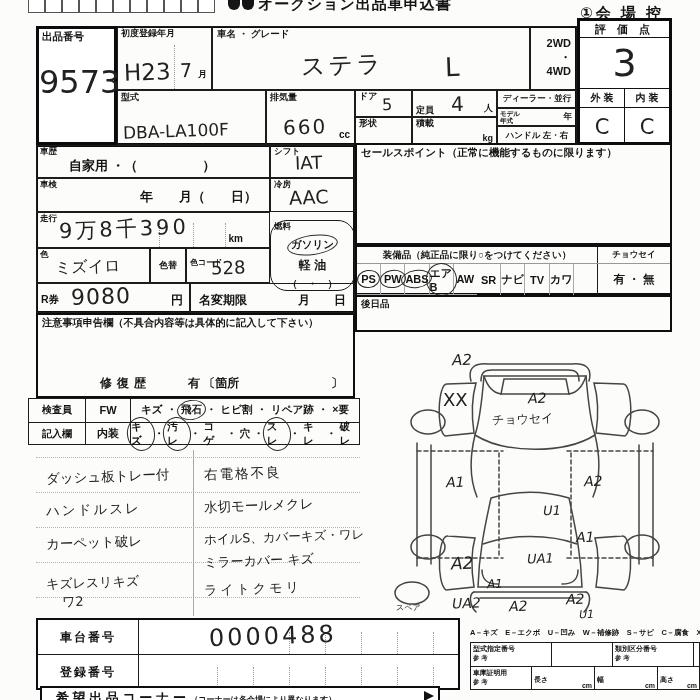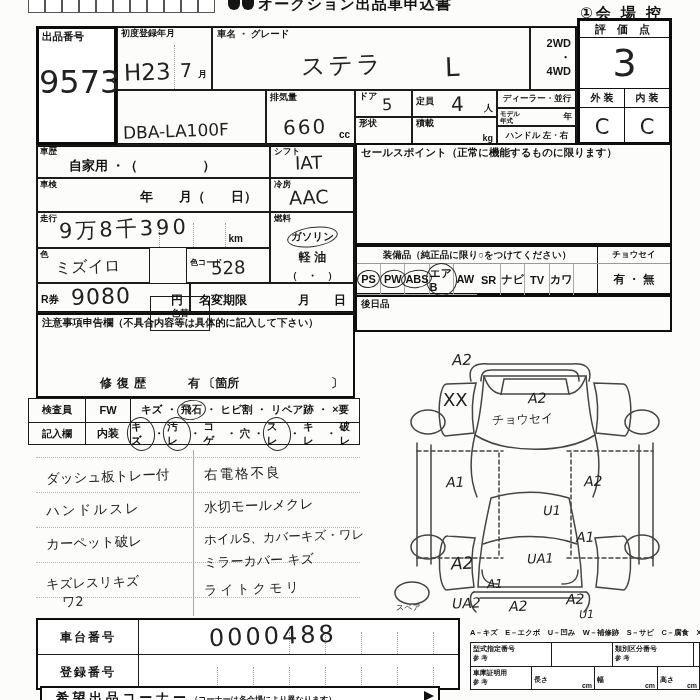--- a/index.html
+++ b/index.html
@@ -71,35 +71,36 @@
 
   <div class="c bd" style="left:530px;top:26px;width:47px;height:64px;">
     <div style="text-align:right;padding:10px 5px 0 0;font-size:11px;font-weight:700;line-height:1.25;">
       <div>2WD</div>
       <div>・</div>
       <div>4WD</div>
     </div>
   </div>
 
   <div class="c bd" style="left:117px;top:90px;width:149px;height:55px;">
+    <div class="lbl" style="padding:2px 3px;">型式</div>
     <span class="c hw rot" style="left:5px;bottom:3px;font-size:17px;">DBA-LA100F</span>
   </div>
 
   <div class="c bd" style="left:266px;top:90px;width:89px;height:55px;">
     <div class="lbl" style="padding:2px 3px;">排気量</div>
     <span class="c hw rot" style="left:16px;bottom:5px;font-size:20px;letter-spacing:2px;">660</span>
     <span class="c pr" style="right:4px;bottom:4px;font-size:10px;">cc</span>
   </div>
 
   <div class="c bd" style="left:355px;top:90px;width:57px;height:27px;">
     <div class="lbl" style="padding:1px 3px;">ドア</div>
     <span class="c hw rot" style="left:26px;top:4px;font-size:16px;">5</span>
   </div>
   <div class="c bd" style="left:412px;top:90px;width:85px;height:27px;">
-    <div class="lbl" style="padding:6px 3px;">定員</div>
+    <div class="lbl" style="padding:15px 3px;">定員</div>
     <span class="c hw rot" style="left:38px;top:1px;font-size:20px;">4</span>
     <span class="c pr" style="right:3px;bottom:1px;font-size:9px;">人</span>
   </div>
   <div class="c bd" style="left:355px;top:117px;width:57px;height:28px;">
     <div class="lbl" style="padding:1px 3px;">形状</div>
   </div>
   <div class="c bd" style="left:412px;top:117px;width:85px;height:28px;">
     <div class="lbl" style="padding:1px 3px;">積載</div>
     <span class="c pr" style="right:3px;bottom:1px;font-size:9px;">kg</span>
   </div>
@@ -142,21 +143,21 @@
     <div class="c dotv" style="left:122px;top:10px;bottom:0;"></div>
     <div class="c dotv" style="left:156px;top:10px;bottom:0;"></div>
     <div class="c dotv" style="left:188px;top:10px;bottom:0;"></div>
     <span class="c hw rot" style="left:22px;top:2px;font-size:21px;letter-spacing:3px;">9万8千390</span>
     <span class="c pr" style="right:26px;bottom:3px;font-size:10px;">km</span>
   </div>
   <div class="c bd" style="left:36px;top:248px;width:114px;height:35px;">
     <div class="lbl" style="padding:1px 3px;font-size:8.5px;">色</div>
     <span class="c hw rot" style="left:18px;top:8px;font-size:16px;">ミズイロ</span>
   </div>
-  <div class="c bd" style="left:150px;top:248px;width:60px;height:35px;margin-top:48px;">
+  <div class="c bd" style="left:150px;top:248px;width:36px;height:35px;">
     <div class="cen lbl" style="height:100%;font-size:9px;">色替</div>
   </div>
   <div class="c bd" style="left:186px;top:248px;width:84px;height:35px;">
     <div class="lbl" style="padding:10px 3px;font-size:8px;">色コード</div>
     <span class="c hw rot" style="left:24px;top:8px;font-size:18px;">528</span>
   </div>
   <div class="c bd" style="left:36px;top:283px;width:154px;height:30px;">
     <span class="c pr" style="left:4px;top:9px;font-size:10.5px;">R券</span>
     <span class="c hw rot" style="left:34px;top:0px;font-size:22px;letter-spacing:1px;">9080</span>
     <span class="c pr" style="right:6px;top:8px;font-size:12px;">円</span>
@@ -167,21 +168,21 @@
   </div>
 
   <div class="c bd" style="left:270px;top:145px;width:85px;height:33px;">
     <div class="lbl" style="padding:1px 3px;font-size:8.5px;">シフト</div>
     <span class="c hw rot" style="left:24px;top:6px;font-size:18px;">IAT</span>
   </div>
   <div class="c bd" style="left:270px;top:178px;width:85px;height:34px;">
     <div class="lbl" style="padding:1px 3px;font-size:8.5px;">冷房</div>
     <span class="c hw rot" style="left:18px;top:7px;font-size:19px;">AAC</span>
   </div>
-  <div class="c bd" style="left:270px;top:212px;width:85px;height:71px;">
+  <div class="c bd" style="left:270px;top:220px;width:85px;height:71px;border-radius:17px;">
     <div class="lbl" style="padding:1px 3px;font-size:8.5px;">燃料</div>
     <div style="text-align:center;margin-top:2px;">
       <span class="pr circ" style="font-size:10.5px;">ガソリン</span>
       <div class="pr" style="font-size:12px;margin-top:5px;">軽 油</div>
       <div class="pr" style="font-size:10px;margin-top:3px;">（　・　）</div>
     </div>
   </div>
 
   <div class="c bd2" style="left:355px;top:143px;width:317px;height:102px;">
     <div class="lbl" style="padding:2px 4px;font-size:10.5px;">セールスポイント（正常に機能するものに限ります）</div>

